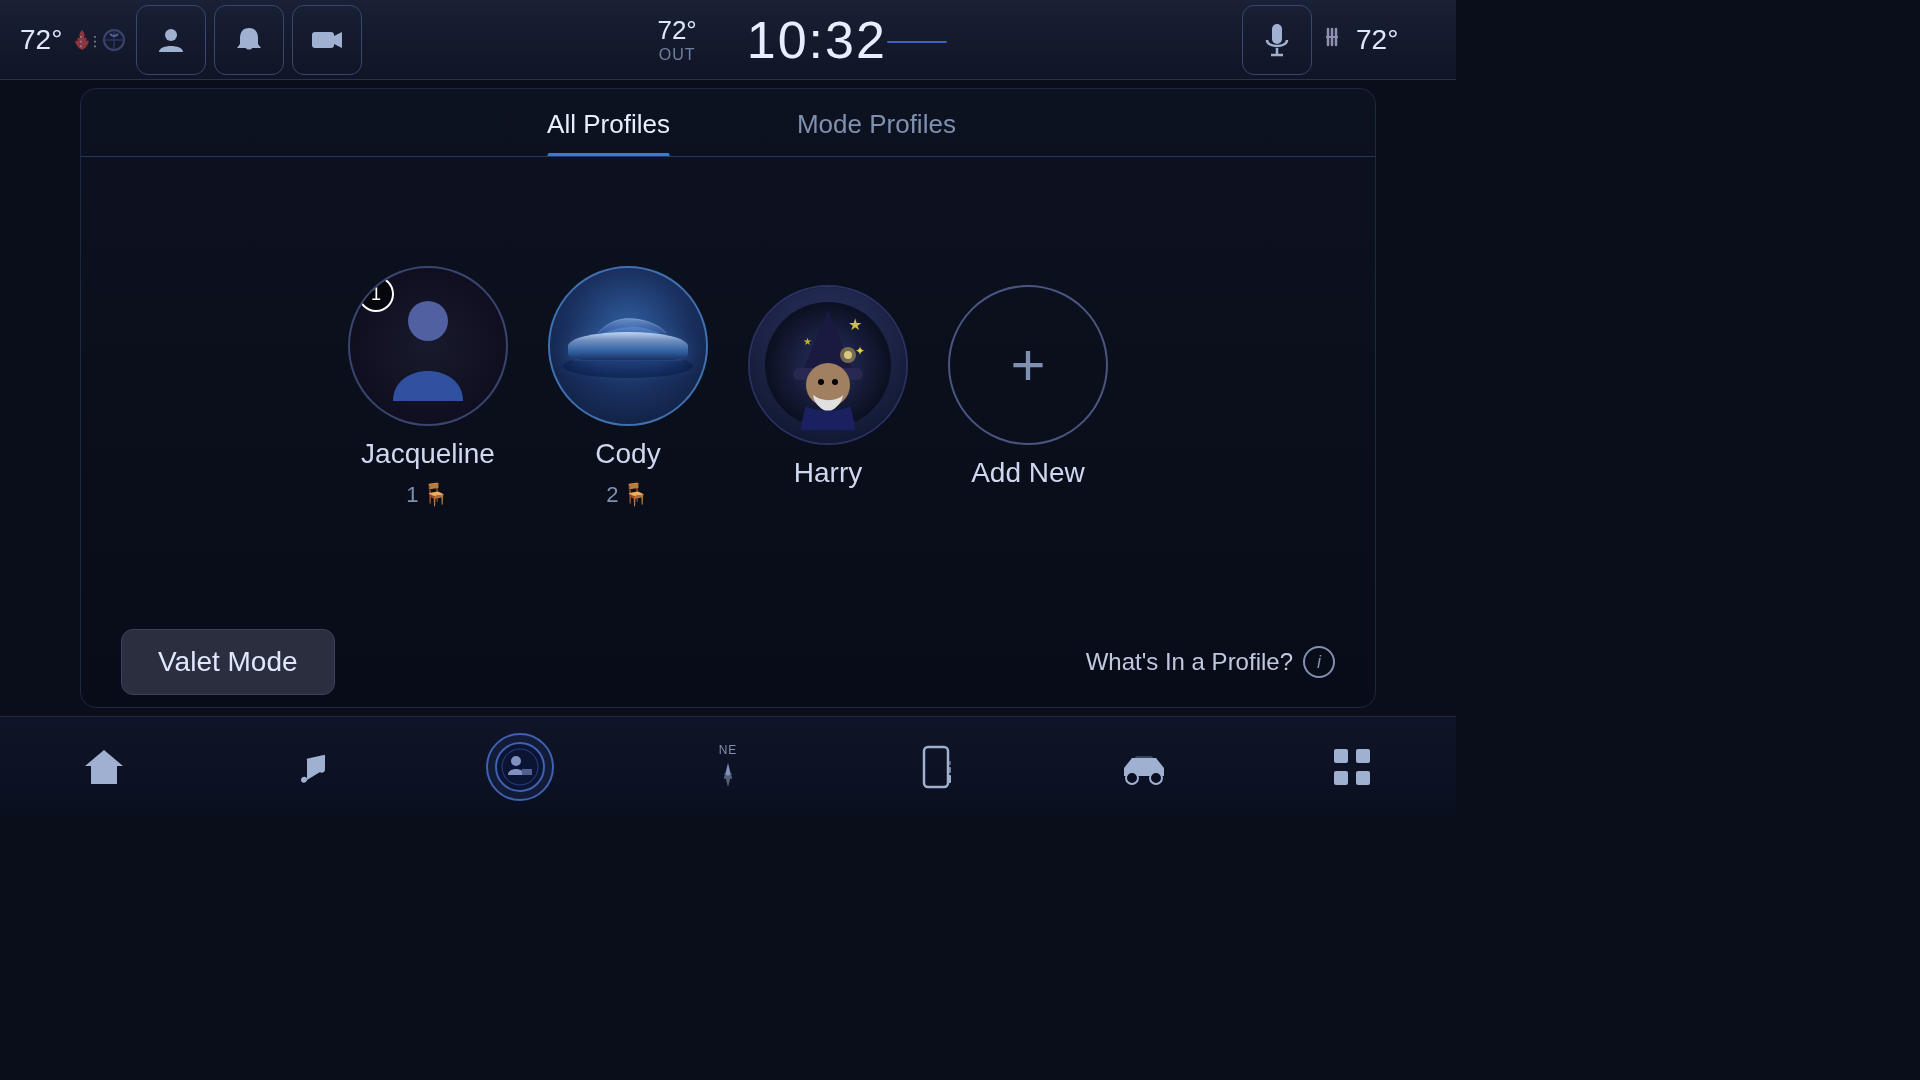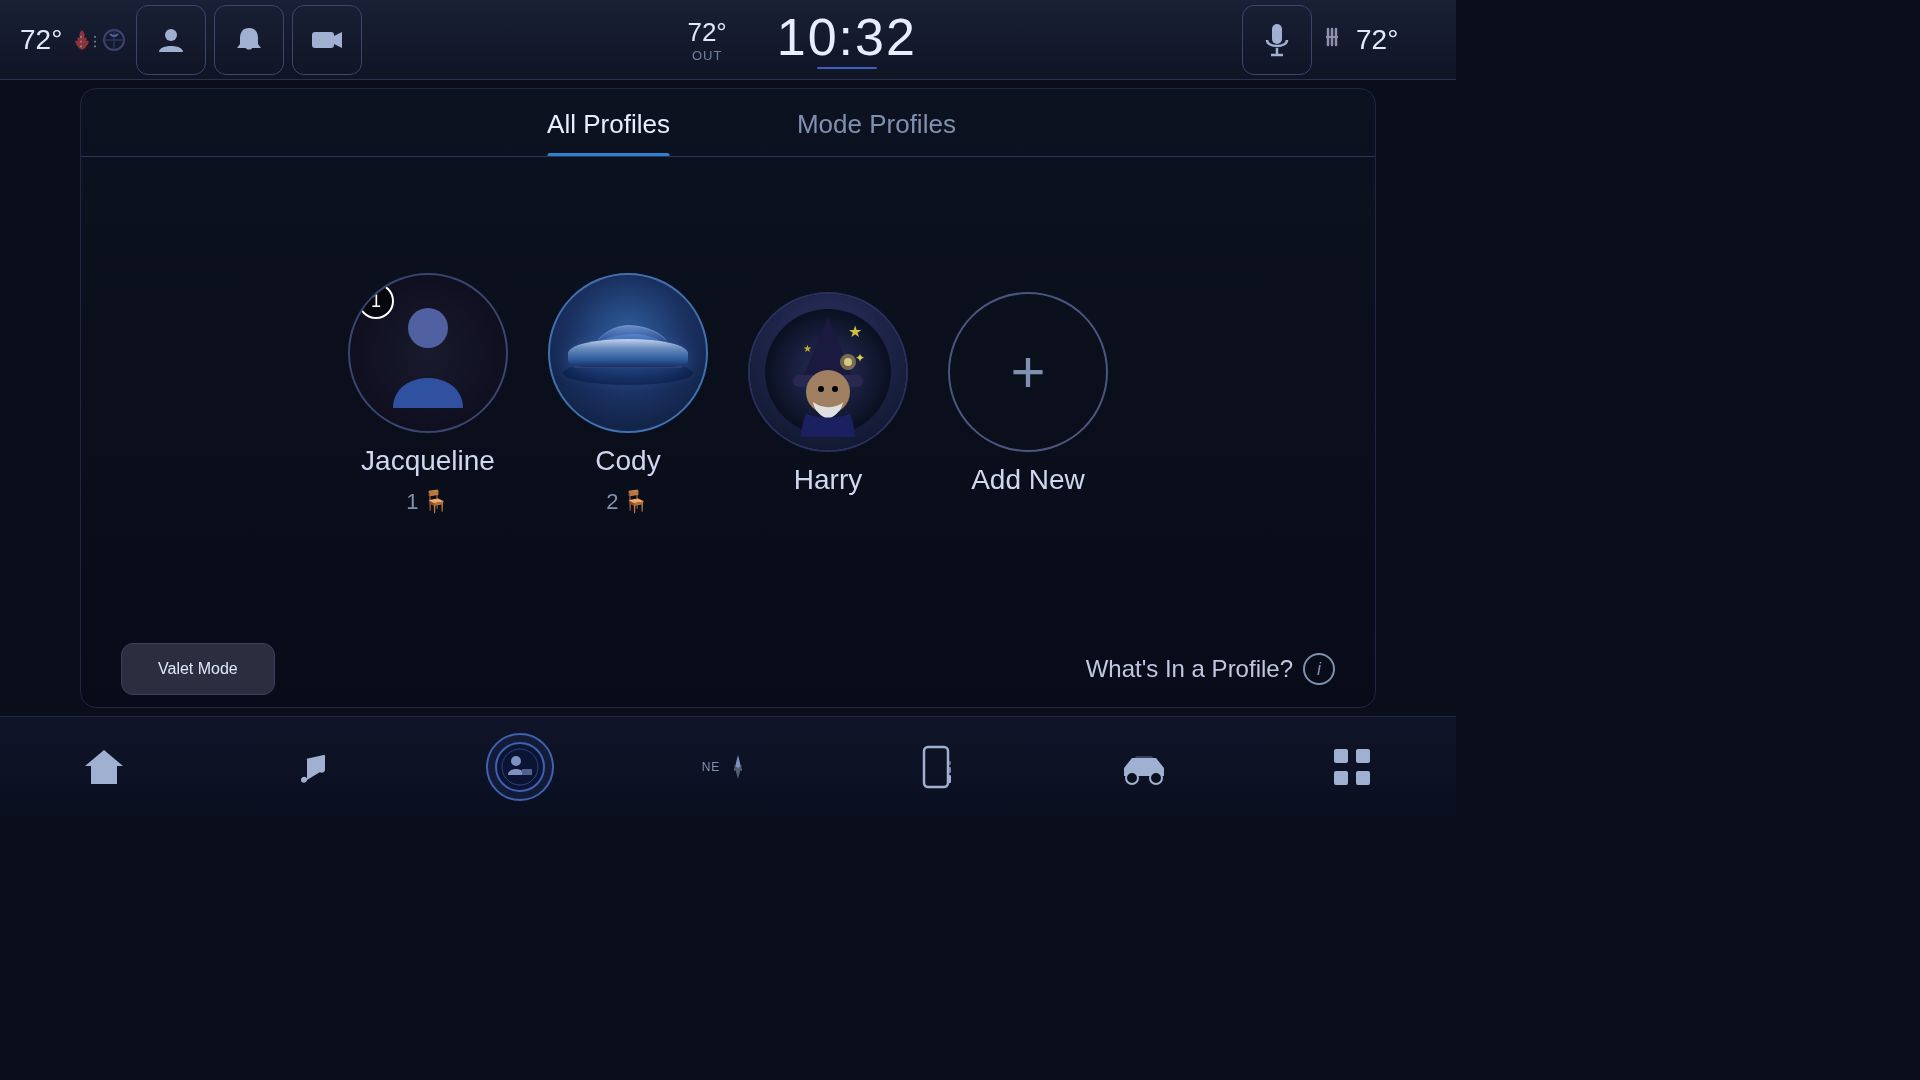--- a/index.html
+++ b/index.html
@@ -76,28 +76,28 @@
       margin-right: 20px;
     }
 
     .outside-temp .temp-val {
       font-size: 26px;
       font-weight: 300;
       color: #e0e8ff;
     }
 
     .outside-temp .out-label {
-      font-size: 13px;
+      font-size: 16px;
       color: #7080a0;
       letter-spacing: 1px;
     }
 
     .clock-area {
       display: flex;
-      flex-direction: column;
+      flex-direction: row;
       align-items: center;
     }
 
     .clock-time {
       font-size: 52px;
       font-weight: 200;
       color: #e8eeff;
       letter-spacing: 2px;
       line-height: 1;
     }
@@ -284,21 +284,21 @@
       align-items: center;
       justify-content: space-between;
       padding: 12px 40px;
     }
 
     .valet-btn {
       background: #2a2e3e;
       border: 1px solid #3a4060;
       border-radius: 12px;
       color: #e0e8ff;
-      font-size: 16px;
+      font-size: 28px;
       font-weight: 400;
       padding: 16px 36px;
       cursor: pointer;
     }
 
     .whats-in-profile {
       display: flex;
       align-items: center;
       gap: 10px;
       font-size: 24px;
@@ -633,21 +633,21 @@
         <circle cx="26" cy="26" r="24" stroke="#4060b0" stroke-width="2" fill="rgba(10,20,50,0.8)"></circle>
         <circle cx="26" cy="26" r="18" stroke="#2a4080" stroke-width="1" fill="none"></circle>
 
         <circle cx="22" cy="20" r="5" fill="#8090c0"></circle>
         <path d="M14 34 C14 26 30 26 30 34" fill="#8090c0"></path>
         <path d="M28 28 L38 28 L38 34 L28 34 Z" fill="#506090" rx="2"></path>
       </svg>
     </div>
   </div>
 
-  <div class="nav-item" style="flex-direction:row;gap:2px;">
+  <div class="nav-item" style="flex-direction:column;gap:2px;">
     <div style="font-size:12px;color:#8090b0;letter-spacing:1px;">NE</div>
     <svg width="32" height="32" viewBox="0 0 32 32" fill="none">
       <polygon points="16,4 12,20 16,17 20,20" fill="#8090c0"></polygon>
       <polygon points="16,28 12,14 16,17 20,14" fill="#506070"></polygon>
     </svg>
   </div>
 
   <div class="nav-item">
     <svg width="30" height="44" viewBox="0 0 30 44" fill="#a0b0d0">
       <rect x="3" y="2" width="24" height="40" rx="4" fill="none" stroke="#a0b0d0" stroke-width="2.5"></rect>

